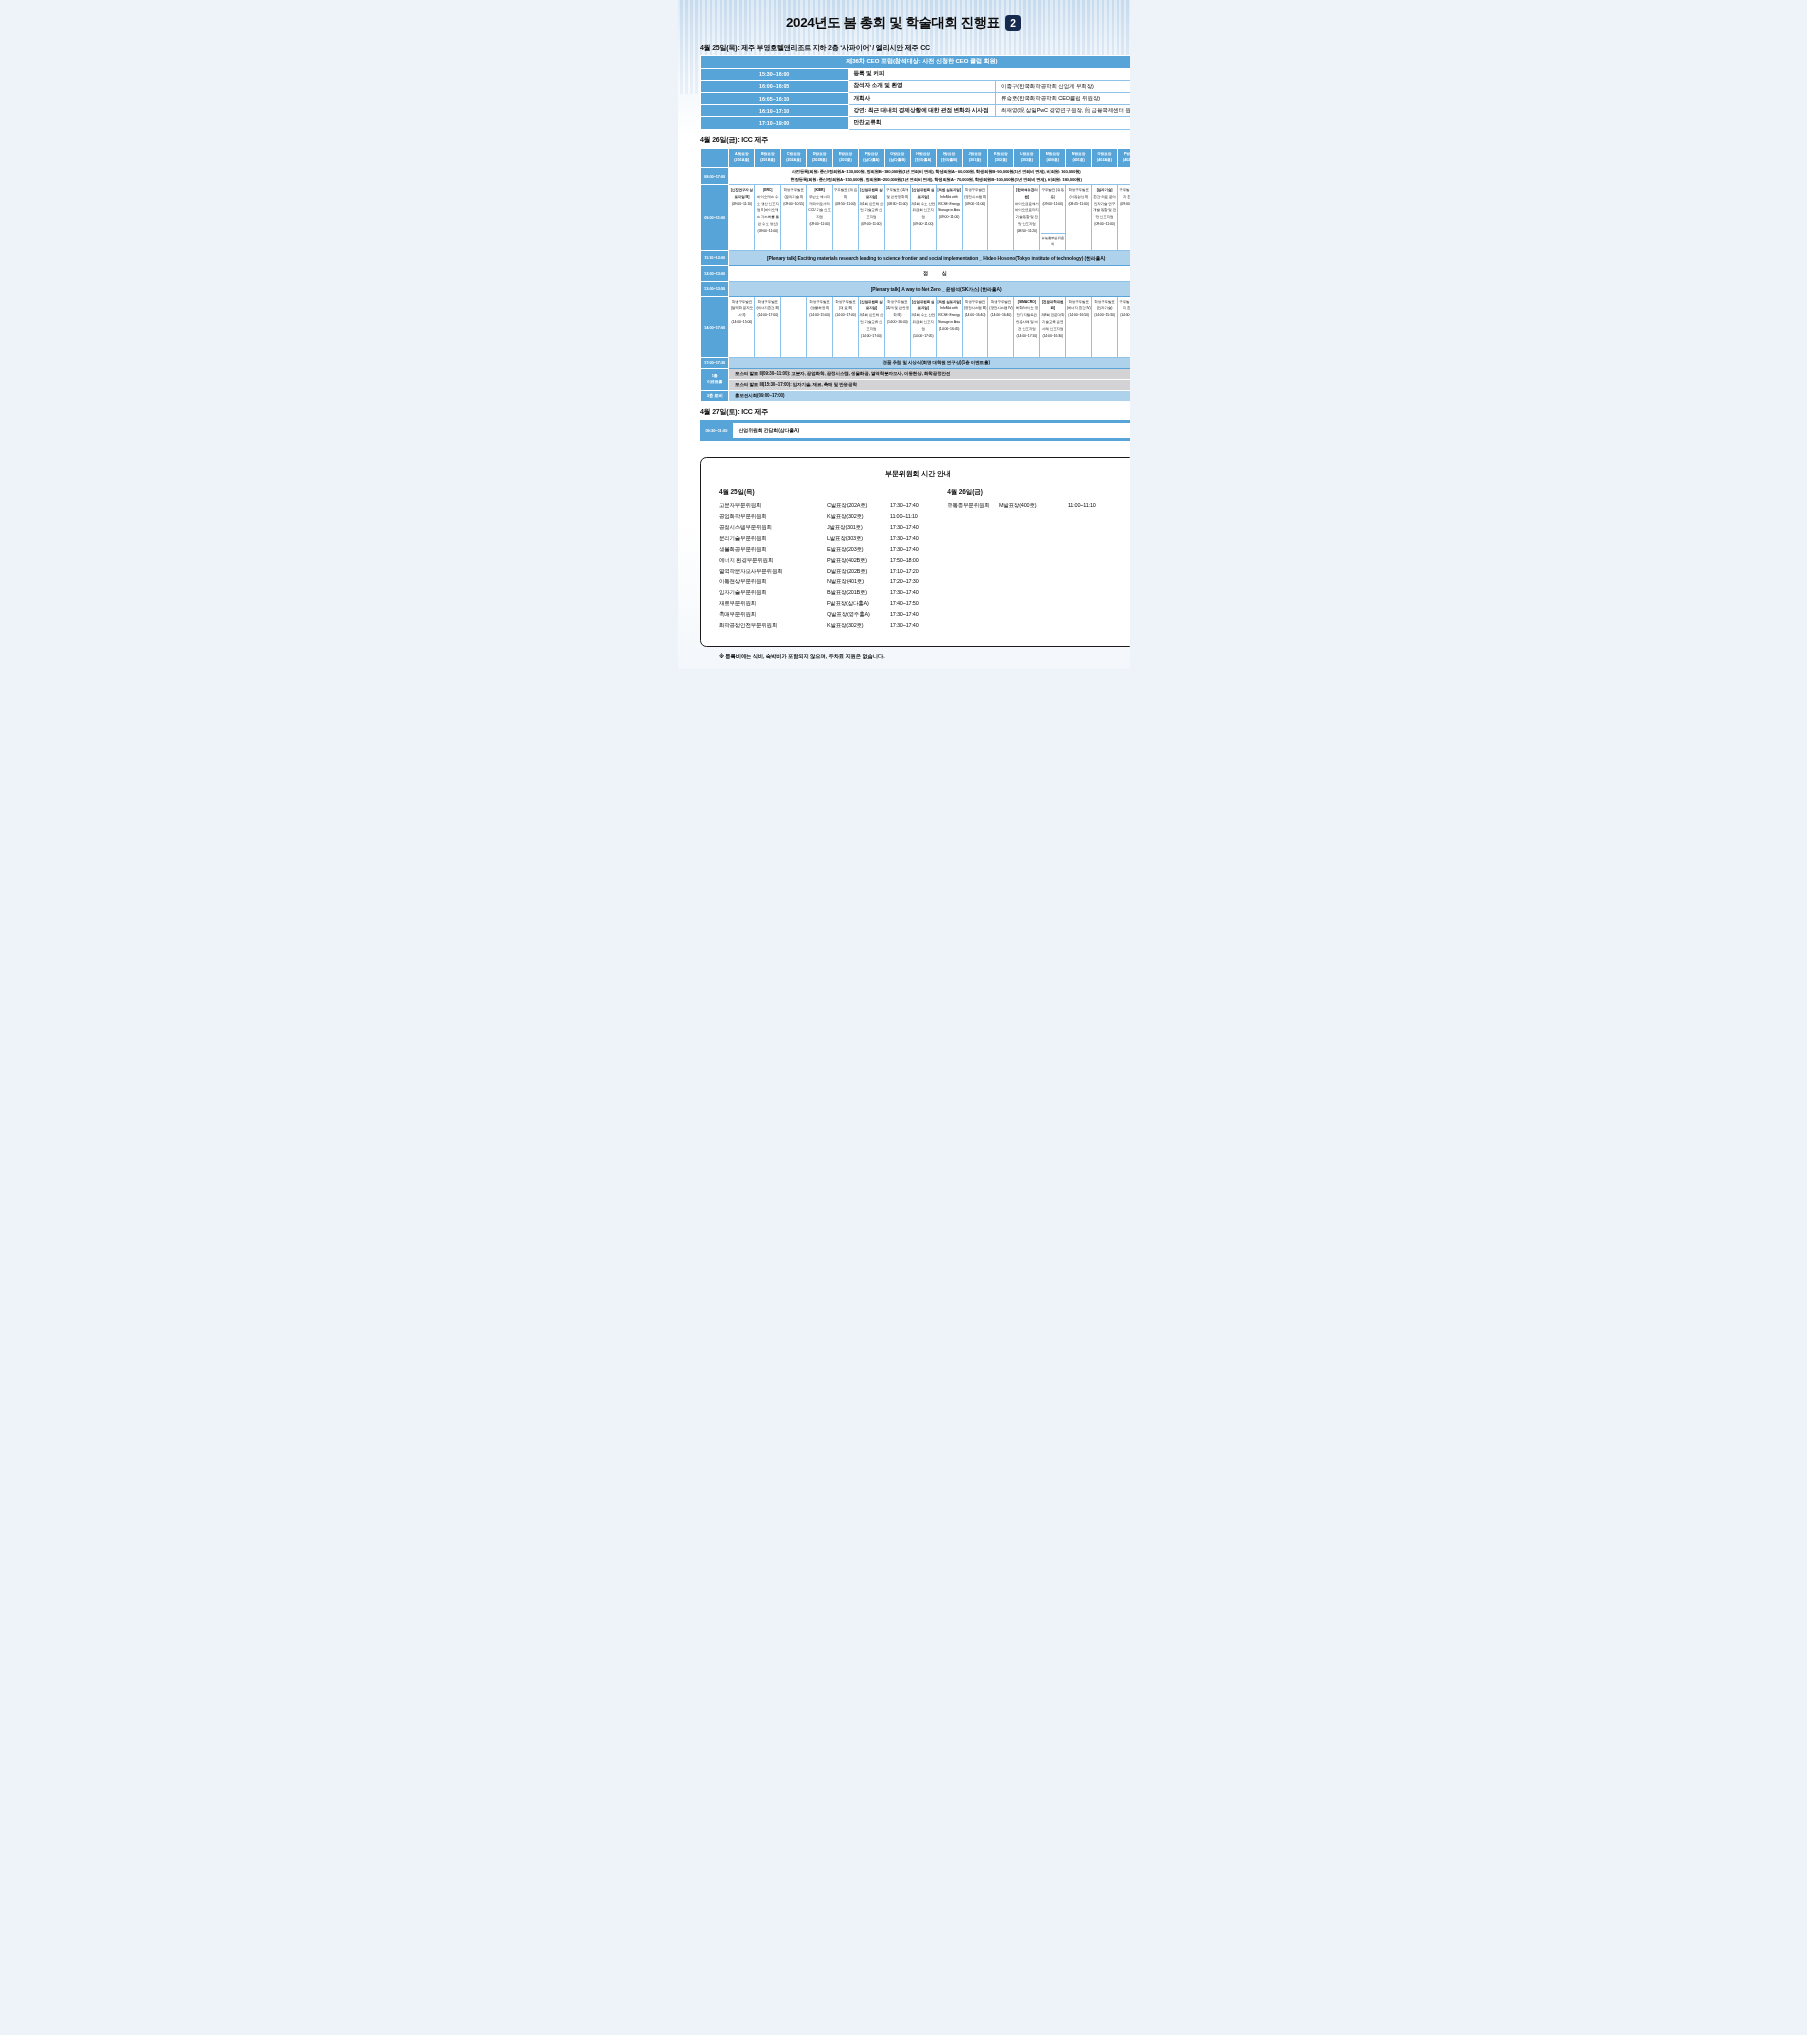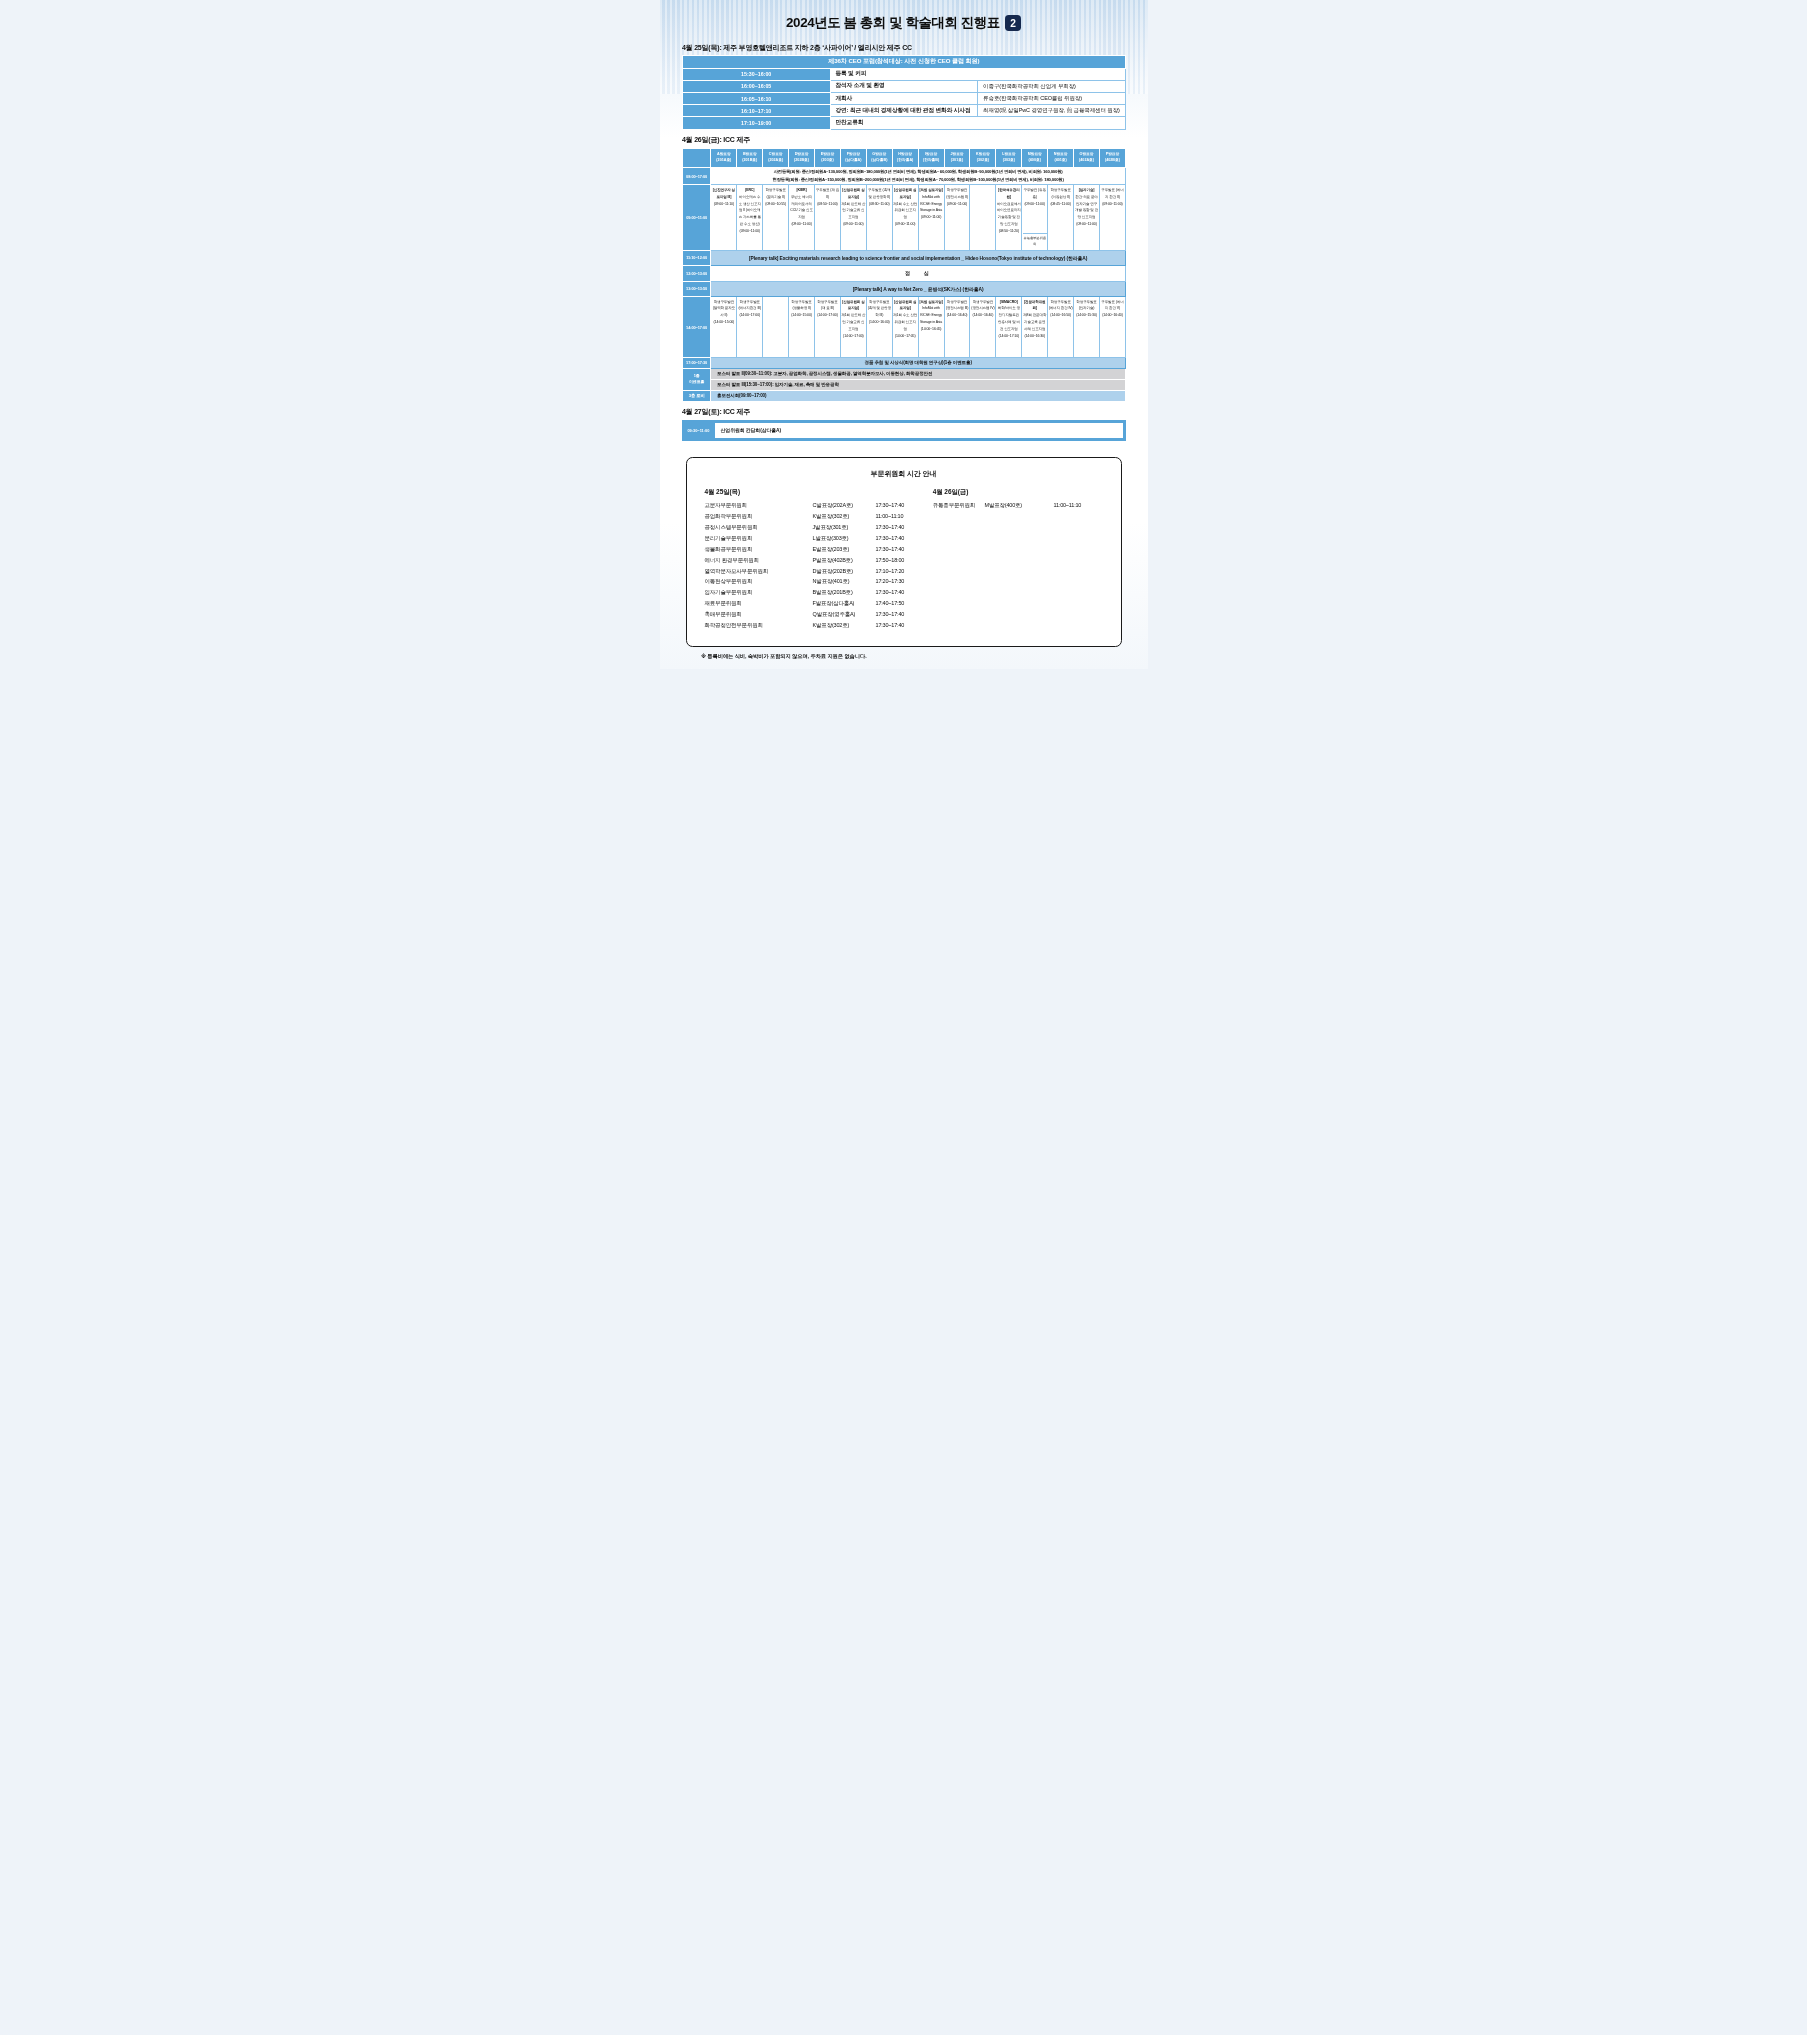--- a/index.html
+++ b/index.html
@@ -1,17 +1,17 @@
 <!DOCTYPE html>
 <html style="font-size:6.5px"><head>
 <meta charset="utf-8">
 <style>
   * { margin:0; padding:0; box-sizing:border-box; }
   body { background:#eef3f9; font-family:"Liberation Sans","DejaVu Sans",sans-serif; color:#111; }
-  .page { position:relative; width:488px; min-height:637px; margin:0 auto; overflow:hidden;
+  .page { position:relative; width:452px; min-height:637px; margin:0 auto; overflow:hidden;
           background:linear-gradient(180deg,#ccdff0 0,#dfeaf5 37px,#f4f8fc 85px,#ffffff 138px,#ffffff 78%,#f3f7fb 100%); }
   .page::before { content:""; position:absolute; left:0; top:0; width:100%; height:94px; pointer-events:none;
           background:repeating-linear-gradient(90deg,rgba(255,255,255,.35) 0 2.4px,rgba(170,200,230,.18) 2.4px 4.9px); }
   .inner { position:relative; padding:14px 22.4px 8.1px 22.4px; }
 
   
   .title-row { display:flex; justify-content:center; align-items:center; gap:5.7px; margin-bottom:10.6px; }
   .main-title { font-size:13.4px; font-weight:bold; letter-spacing:-0.4px; color:#0d0d0d; }
   .badge { display:inline-flex; width:15.5px; height:15.5px; border-radius:3.7px; background:#16294e;
            color:#fff; font-size:10.2px; font-weight:bold; align-items:center; justify-content:center; }

